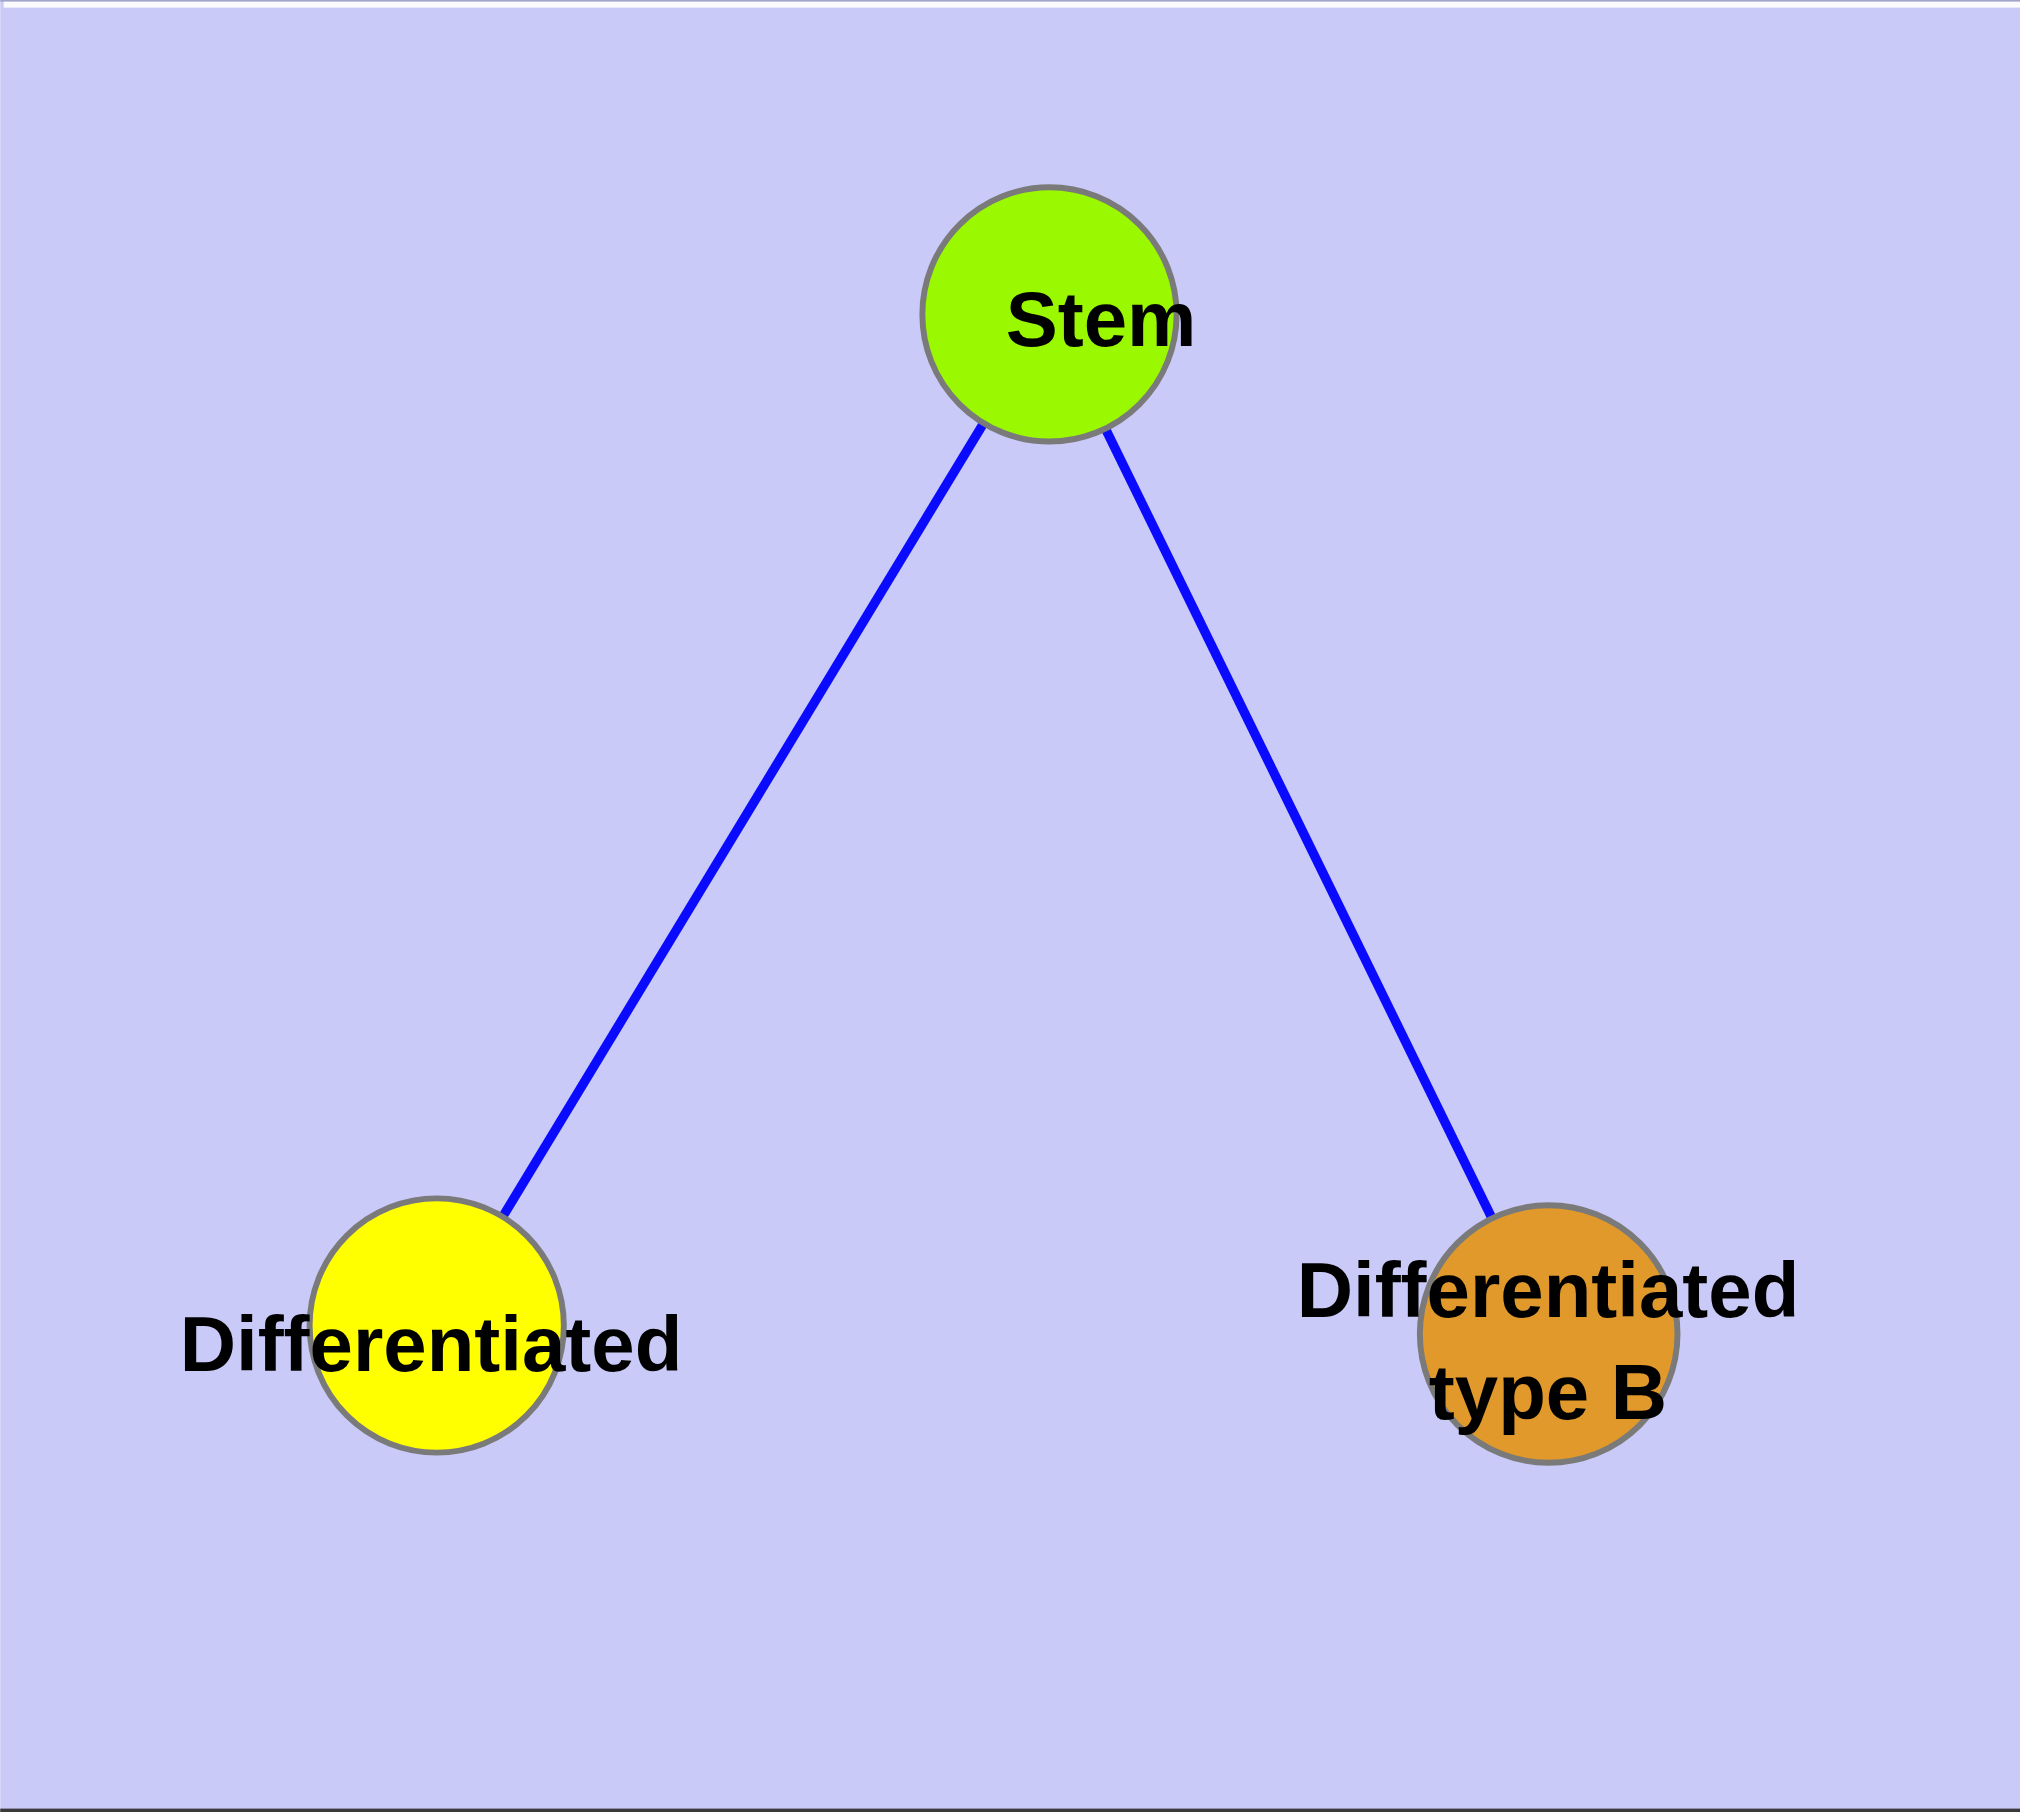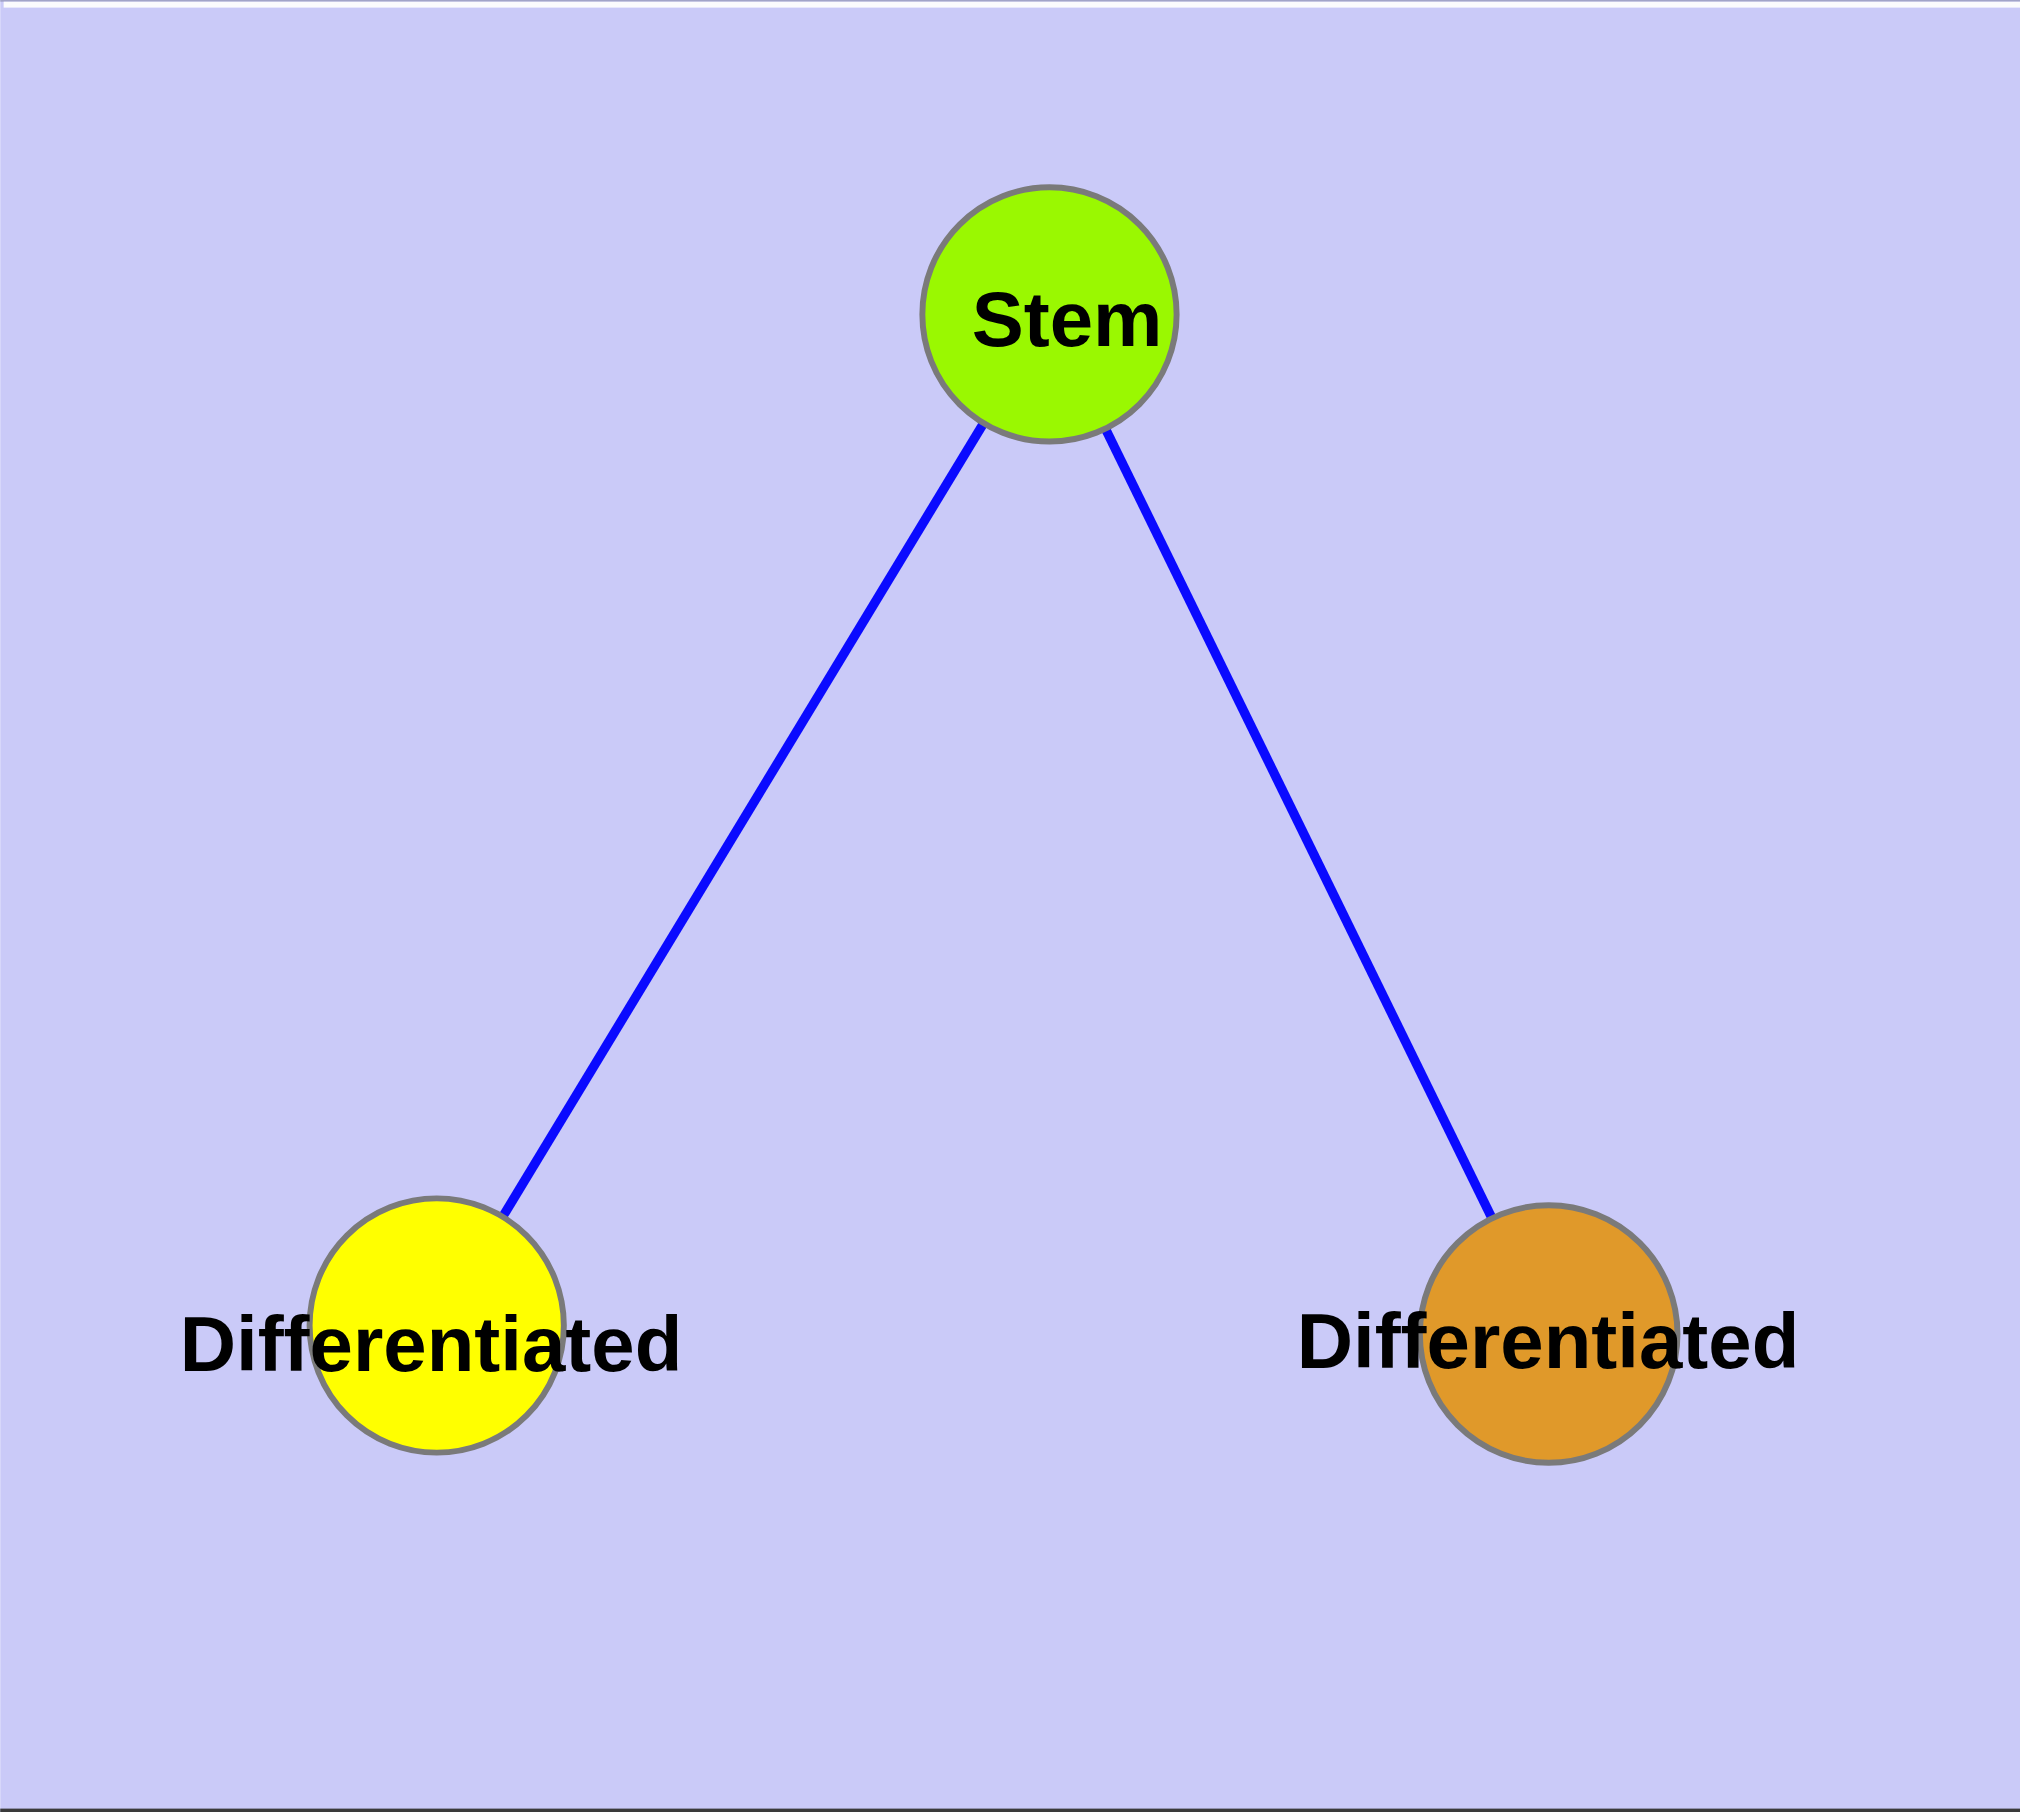--- a/index.html
+++ b/index.html
@@ -56,24 +56,25 @@
     <rect x="0" y="2134" width="2384" height="4" fill="#3A3A3A"></rect>
 
     <line x1="1238" y1="371" x2="515" y2="1564" class="edge-line" stroke="#0A0AFF"></line>
     <line x1="1238" y1="371" x2="1827" y2="1574" class="edge-line" stroke="#0A0AFF"></line>
 
     <circle cx="1238" cy="371" r="150" class="node-circle" fill="#9AF801" stroke="#7A7A7A"></circle>
     <circle cx="515" cy="1564" r="150" class="node-circle" fill="#FFFF00" stroke="#7A7A7A"></circle>
     <circle cx="1827" cy="1574" r="152" class="node-circle" fill="#E0992A" stroke="#7A7A7A"></circle>
   </svg>
 
-  <div class="node-label" style="left: 1067px; top: 319px;">Stem</div>
+  <div class="node-label" style="left: 1101px; top: 319px;">Stem</div>
 
   <div class="node-label" style="left: 431px; top: 1344px;">
     <span class="label-line">Differentiated</span>
   </div>
 
   <div class="node-label" style="left: 1548px; top: 1341px;">
     <span class="label-line">Differentiated</span>
+    <span class="label-line">type B</span>
   </div>
 
 </div>
 
 
 </body></html>

